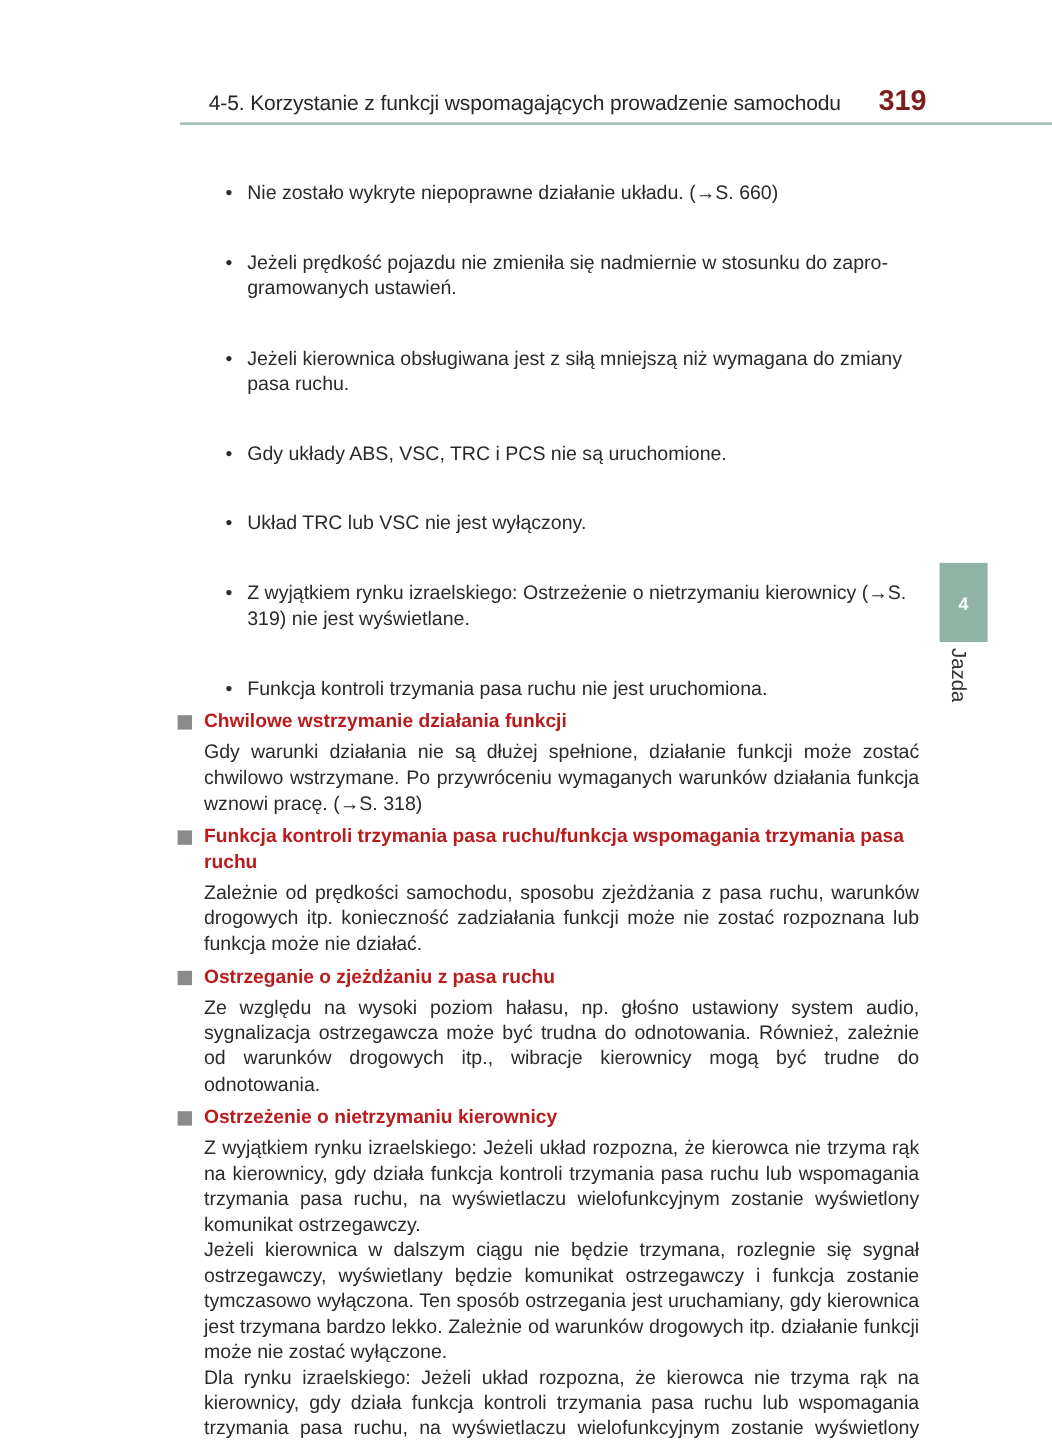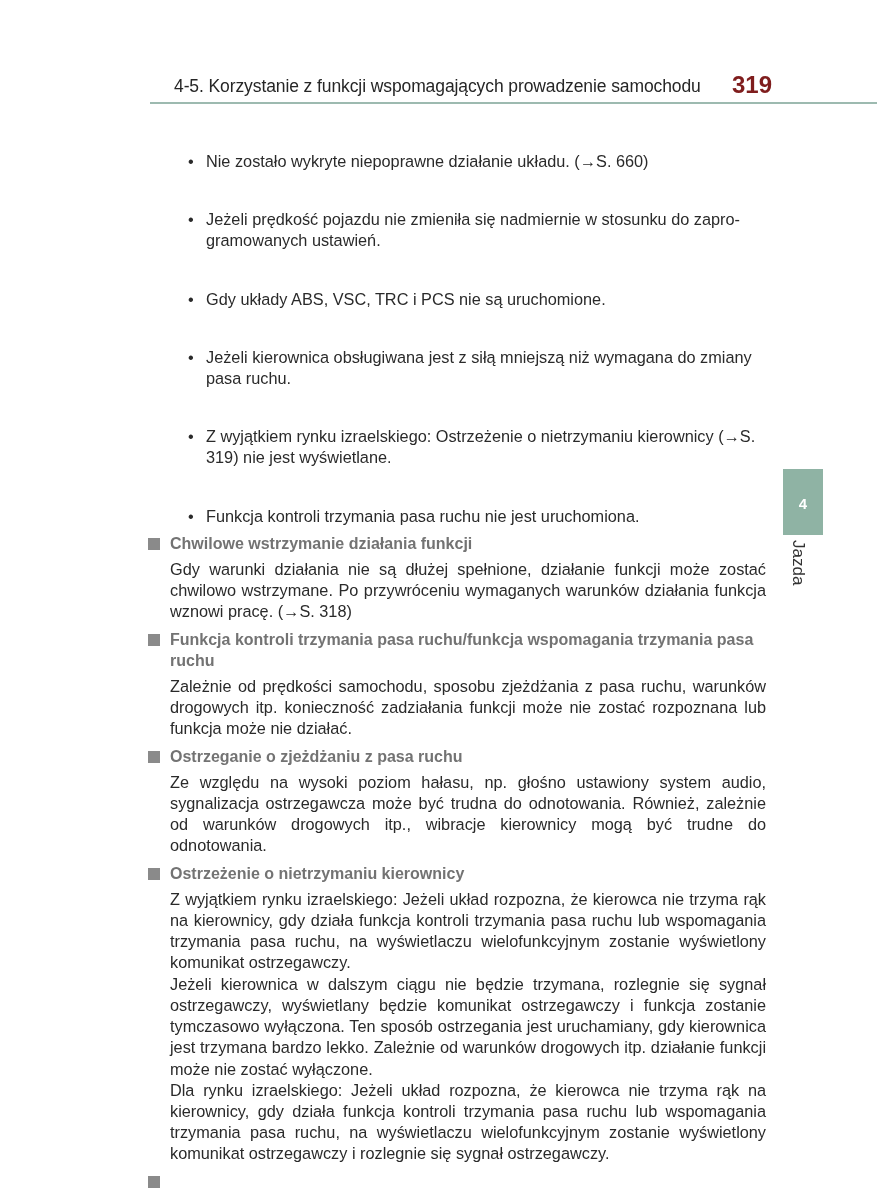--- a/index.html
+++ b/index.html
@@ -7,21 +7,21 @@
          font-family:"Liberation Sans", sans-serif; color:#2a2a2a; }
   .header { position:absolute; left:0; top:0; width:877px; height:106px;text-align:right; }
   .header-title { position:absolute; left:174px; top:76px; font-size:17.5px; color:#262626; letter-spacing:-0.1px; }
   .page-number { position:absolute; left:732px; top:71px; font-size:24px; font-weight:bold; color:#7f1d1d; }
   .header-rule { position:absolute; left:150px; right:0; top:102px; height:2px; background:#9dbab0; }
   .content { position:absolute; left:148px; top:114px; width:618px; font-size:16.3px; line-height:21.2px; }
   .bullets { list-style:none; margin:0 0 6px 0; padding:0 0 0 40px; }
   .bullets li { position:relative; padding-left:18px;margin-top:37px; }
   .bullets li::before { content:"•"; position:absolute; left:0; top:0; }
   .section { margin-top:2px; }
-  .sec-head { position:relative; padding-left:22px; font-weight:bold; font-weight:600; color:#737373; margin-bottom:5px; }
+  .sec-head { position:relative; padding-left:22px; font-weight:bold; font-weight:600; color:#b91c1c; margin-bottom:5px; }
   .sec-head .sq { position:absolute; left:0; top:5px; width:12px; height:12px; background:#8a8a8a; }
   .sec-head span.t { font-weight:bold; font-size:16px; }
   .para { padding-left:22px; text-align:justify; margin-bottom:6px; }
   .para p { margin:0; }
   .tab { position:absolute; left:783px; top:469px; width:40px; height:66px; background:#8fb3a4; }
   .tab-num { position:absolute; left:0; width:40px; top:26px; text-align:center; color:#fff; font-size:15px; font-weight:bold; }
   .tab-label { position:absolute; left:788px; top:540px; font-size:17px; color:#333; writing-mode:vertical-rl; }
 </style>
 </head>
 <body>
@@ -29,22 +29,23 @@
 <div class="header">
   <div class="header-title">4-5. Korzystanie z funkcji wspomagających prowadzenie samochodu</div>
   <div class="page-number">319</div>
   <div class="header-rule"></div>
 </div>
 
 <div class="content">
   <ul class="bullets">
     <li>Nie zostało wykryte niepoprawne działanie układu. (→S. 660)</li>
     <li>Jeżeli prędkość pojazdu nie zmieniła się nadmiernie w stosunku do zapro­gramowanych ustawień.</li>
+    <li>Jeżeli kierownica obsługiwana jest z siłą mniejszą niż wymagana do zmiany pasa ruchu.</li>
     <li>Gdy układy ABS, VSC, TRC i PCS nie są uruchomione.</li>
-    <li>Jeżeli kierownica obsługiwana jest z siłą mniejszą niż wymagana do zmiany pasa ruchu.</li>
+    <li>Układ TRC lub VSC nie jest wyłączony.</li>
     <li>Z wyjątkiem rynku izraelskiego: Ostrzeżenie o nietrzymaniu kierownicy (→S. 319) nie jest wyświetlane.</li>
     <li>Funkcja kontroli trzymania pasa ruchu nie jest uruchomiona.</li>
   </ul>
 
   <div class="section">
     <div class="sec-head"><span class="sq"></span><span class="t">Chwilowe wstrzymanie działania funkcji</span></div>
     <div class="para">
         <p>Gdy warunki działania nie są dłużej spełnione, działanie funkcji może zostać chwilowo wstrzymane. Po przywróceniu wymaganych warunków działania funkcja wznowi pracę. (→S. 318)</p>
       </div>
   </div>

